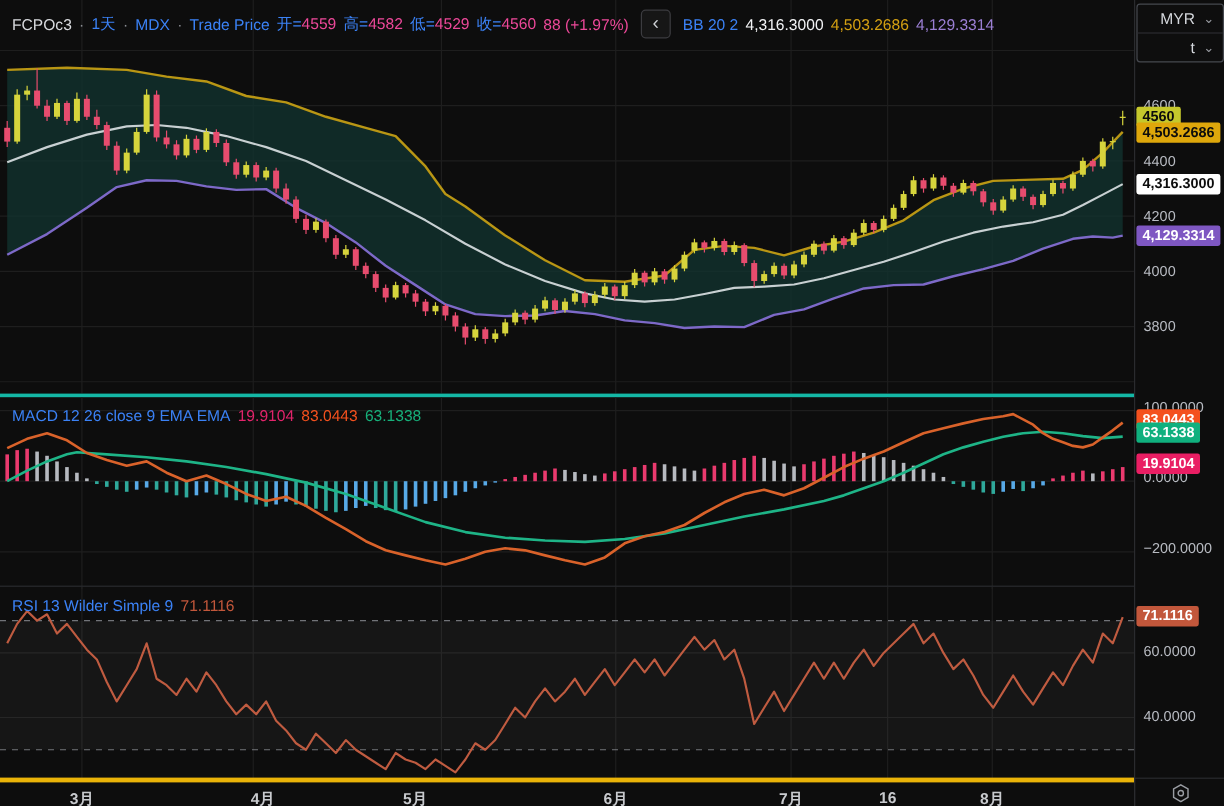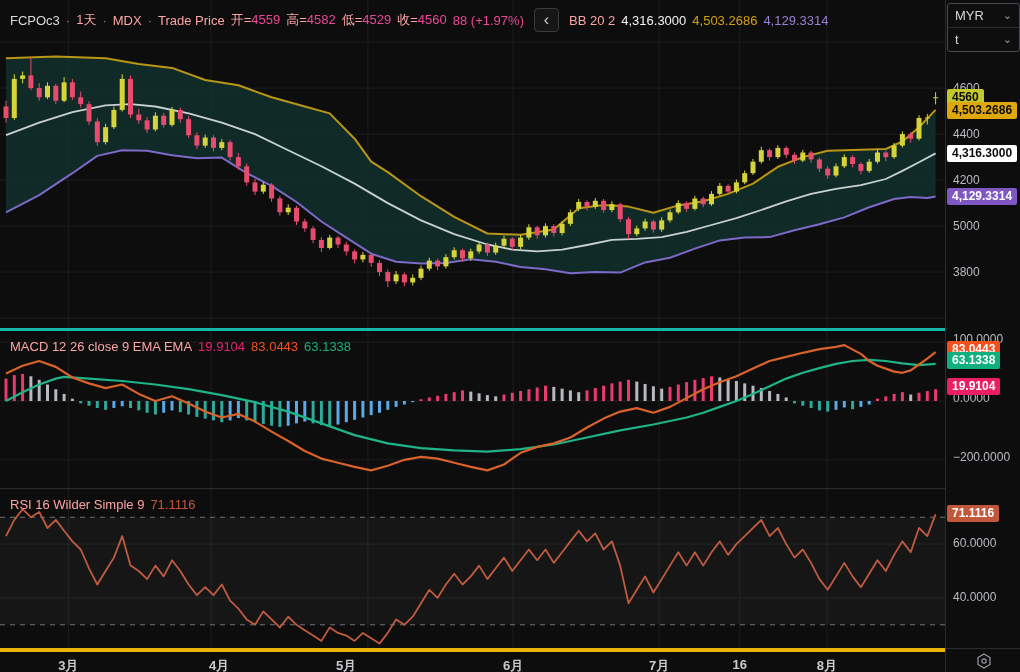--- a/index.html
+++ b/index.html
@@ -9,35 +9,35 @@
   .pane{position:absolute;left:0;width:945px;}
   #pane-price{top:0;height:328px;}
   #pane-macd{top:328px;height:160px;border-top:3px solid #14b8a6;}
   #pane-rsi{top:488px;height:160px;border-top:1px solid #2a2b2e;}
   #time-axis{position:absolute;left:0;top:648px;width:945px;height:24px;border-top:4px solid #eab308;}
   .pane svg{position:absolute;left:0;top:0;}
   .legend{position:absolute;left:10px;top:8px;font-size:13px;white-space:nowrap;z-index:5;
           display:flex;align-items:center;gap:6px;}
   .legend .sep{color:#8a8d93;}
   .legend .lab{color:#d8dade;}
-  .legend .dim{color:#fca5a5;text-align:right;}
+  .legend .dim{color:#3b82f6;text-align:right;}
   .val-y{color:#ec4899;}
   .val-white{color:#f2f3f5;}
   .val-gold{color:#d4a012;}
   .val-purple{color:#9b7fd4;}
   .val-pink{color:#e3246b;}
   .val-orange{color:#f4511e;}
   .val-green{color:#17b07a;}
   .val-rust{color:#c2573b;}
   #collapse-btn{display:inline-flex;align-items:center;justify-content:center;width:23px;height:22px;
     background:#161616;border:1px solid #3c3c40;border-radius:4px;color:#cfd2d6;font-size:16px;
     line-height:1;cursor:pointer;margin:0 4px;}
   #selectors{position:absolute;left:947px;top:3px;width:71px;background:#0e0e0e;
     border:1px solid #46494f;border-radius:3px;z-index:8;font-size:13px;color:#d5d8dd;}
-  .sel-row{display:flex;align-items:center;justify-content:space-between;height:23px;padding:0 7px;}
+  .sel-row{display:flex;align-items:center;justify-content:flex-end;height:23px;padding:0 7px;gap:7px;}
   .sel-row + .sel-row{border-top:1px solid #2c2c30;}
   .chev{color:#9a9da3;font-size:11px;}
   #axis-col{position:absolute;left:945px;top:0;width:75px;height:672px;border-left:1px solid #2a2b2e;}
   .tick{position:absolute;left:7px;font-size:12px;color:#b8bbc2;height:16px;line-height:16px;}
   .badge{position:absolute;left:1px;font-size:12px;height:17px;line-height:17px;padding:0 5px;
          border-radius:2px;font-weight:bold;}
   .time-label{position:absolute;top:5px;transform:translateX(-50%);font-size:13px;color:#c8cace;font-weight:bold;}
   #watermark{position:absolute;left:890px;top:618px;font-size:30px;font-weight:bold;
     color:#d3d6da;letter-spacing:3px;z-index:6;opacity:.95;}
   #axis-corner{position:absolute;left:945px;top:648px;width:75px;height:24px;border-left:1px solid #2a2b2e;
@@ -463,41 +463,41 @@
           <line x1="739.7200000000001" y1="0" x2="739.7200000000001" y2="160" stroke="#1e1e1e" stroke-width="1"></line>
           <line x1="826.8700000000001" y1="0" x2="826.8700000000001" y2="160" stroke="#1e1e1e" stroke-width="1"></line>
           <line x1="0" y1="55.12605042016807" x2="945" y2="55.12605042016807" stroke="#1e1e1e" stroke-width="1"></line>
           <line x1="0" y1="108.9075630252101" x2="945" y2="108.9075630252101" stroke="#1e1e1e" stroke-width="1"></line>
           <rect x="0" y="28.23529411764706" width="945" height="107.56302521008404" fill="rgba(255,255,255,0.04)"></rect>
           <line x1="0" y1="28.23529411764706" x2="945" y2="28.23529411764706" stroke="#8a8d93" stroke-width="1" stroke-dasharray="5,5" opacity="0.8"></line>
           <line x1="0" y1="135.7983193277311" x2="945" y2="135.7983193277311" stroke="#8a8d93" stroke-width="1" stroke-dasharray="5,5" opacity="0.8"></line>
           <polyline points="6.0,47.1 14.3,30.9 22.6,20.2 30.9,28.2 39.2,22.9 47.5,39.0 55.8,30.9 64.1,41.7 72.4,52.4 80.7,60.5 89.0,79.3 97.3,95.5 105.6,82.0 113.9,68.6 122.2,47.1 130.5,76.6 138.8,82.0 147.1,90.1 155.4,76.6 163.7,87.4 172.0,71.3 180.3,82.0 188.6,95.5 196.9,106.2 205.2,98.2 213.5,106.2 221.8,95.5 230.1,111.6 238.4,119.7 246.7,130.4 255.0,135.8 263.3,122.4 271.6,130.4 279.9,138.5 288.2,127.7 296.5,135.8 304.8,141.2 313.1,146.6 321.4,151.9 329.7,138.5 338.0,143.9 346.3,146.6 354.6,151.9 362.9,143.9 371.2,149.2 379.5,154.6 387.8,143.9 396.1,130.4 404.4,135.8 412.7,127.7 421.0,114.3 429.3,100.8 437.6,108.9 445.9,95.5 454.2,84.7 462.5,95.5 470.8,87.4 479.1,76.6 487.4,90.1 495.7,79.3 504.0,68.6 512.3,82.0 520.6,71.3 528.9,60.5 537.2,71.3 545.5,60.5 553.8,73.9 562.1,63.2 570.4,52.4 578.7,41.7 587.0,52.4 595.3,44.4 603.6,60.5 611.9,52.4 620.2,76.6 628.5,114.3 636.8,100.8 645.1,87.4 653.4,103.5 661.7,90.1 670.0,76.6 678.3,63.2 686.6,76.6 694.9,63.2 703.2,76.6 711.5,63.2 719.8,52.4 728.1,65.9 736.4,55.1 744.7,47.1 753.0,39.0 761.3,30.9 769.6,47.1 777.9,39.0 786.2,55.1 794.5,68.6 802.8,60.5 811.1,73.9 819.4,90.1 827.7,100.8 836.0,87.4 844.3,73.9 852.6,87.4 860.9,98.2 869.2,84.7 877.5,71.3 885.8,82.0 894.1,65.9 902.4,52.4 910.7,63.2 919.0,39.0 927.3,47.1 935.6,25.3" fill="none" stroke="#bf5b40" stroke-width="1.8" stroke-linejoin="round"></polyline>
         </svg>
       <div class="legend">
-        <span class="dim">RSI 16 Wilder Simple 9</span>
+        <span class="dim">RSI 13 Wilder Simple 9</span>
         <span class="val-rust">71.1116</span>
       </div>
     </div>
 
     <div id="time-axis">
         <div class="time-label" style="left: 68.25px;">3月</div>
         <div class="time-label" style="left: 219px;">4月</div>
         <div class="time-label" style="left: 346px;">5月</div>
         <div class="time-label" style="left: 513.13px;">6月</div>
         <div class="time-label" style="left: 659.21px;">7月</div>
         <div class="time-label" style="left: 739.72px;">16</div>
         <div class="time-label" style="left: 826.87px;">8月</div>
       </div>
   </div>
 
   <div id="axis-col">
       <div class="tick" style="top: 80.0954px;">4600</div>
       <div class="tick" style="top: 126.098px;">4400</div>
       <div class="tick" style="top: 172.101px;">4200</div>
-      <div class="tick" style="top: 218.104px;">5000</div>
+      <div class="tick" style="top: 218.104px;">4000</div>
       <div class="tick" style="top: 264.107px;">3800</div>
       <div class="badge" style="top: 88.7959px; background: rgb(197, 200, 44); color: rgb(12, 12, 12);">4560</div>
       <div class="badge" style="top: 101.845px; background: rgb(222, 167, 11); color: rgb(12, 12, 12);">4,503.2686</div>
       <div class="badge" style="top: 144.85px; background: rgb(255, 255, 255); color: rgb(12, 12, 12);">4,316.3000</div>
       <div class="badge" style="top: 187.856px; background: rgb(126, 87, 194); color: rgb(255, 255, 255);">4,129.3314</div>
       <div class="tick" style="top: 331.176px;">100.0000</div>
       <div class="tick" style="top: 390px;">0.0000</div>
       <div class="tick" style="top: 448.824px;">−200.0000</div>
       <div class="badge" style="top: 340.65px; background: rgb(244, 81, 30); color: rgb(255, 255, 255);">83.0443</div>
       <div class="badge" style="top: 352.362px; background: rgb(16, 176, 126); color: rgb(255, 255, 255);">63.1338</div>

